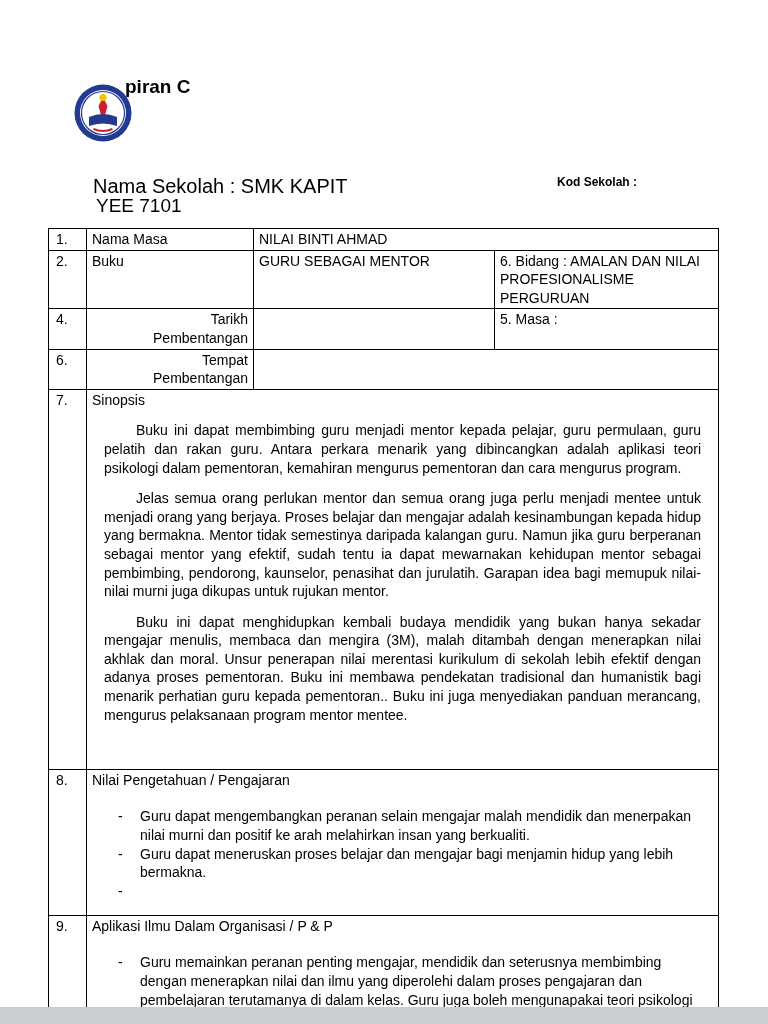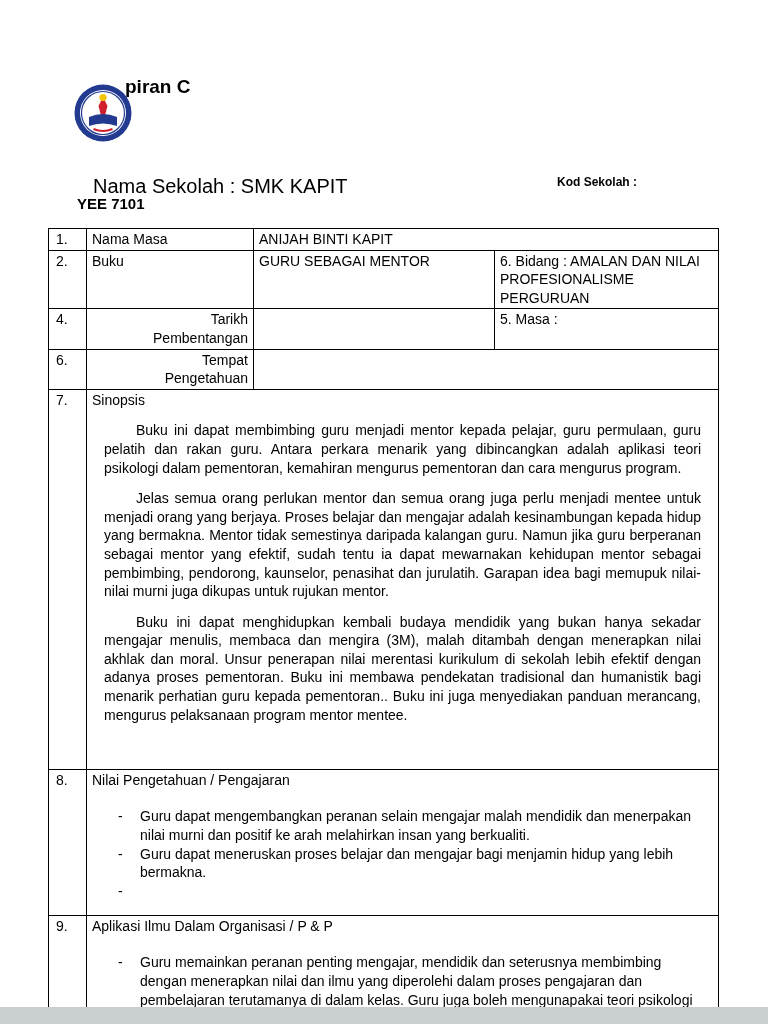--- a/index.html
+++ b/index.html
@@ -13,21 +13,21 @@
     font-size:19px; font-weight:bold;
   }
   .logo-left { position:absolute; left:74px; top:84px; width:58px; height:58px; }
   .logo-right { position:absolute; left:551px; top:80px; width:76px; height:48px; }
   .form-title {
     position:absolute; left:0; top:139px; width:768px;
     text-align:center; font-size:15px; font-weight:bold; letter-spacing:0.3px;
   }
   .school-name { position:absolute; left:93px; top:175px; font-size:20px; font-weight:normal; }
   .school-code-label { position:absolute; left:557px; top:175px; font-size:12px; font-weight:bold; }
-  .school-code-value { position:absolute; left:77px; top:195px; font-size:15px; font-weight:bold; }
+  .school-code-value { position:absolute; left:96px; top:195px; font-size:19px; font-weight:normal; }
 
   table.form {
     position:absolute; left:48px; top:228px; width:670px;
     border-collapse:collapse; table-layout:fixed;
     font-size:14px; line-height:18.6px;
   }
   .form td { border:1px solid #000; vertical-align:top; padding:1px 5px; overflow:hidden; }
   .form td.num { padding-left:7px; }
   .form td.prelabel { white-space:pre-line;text-align:right; }
 
@@ -71,42 +71,42 @@
       <col style="width:38px">
         <col style="width:167px">
         <col style="width:241px">
         <col style="width:224px">
     </colgroup>
 
     <tbody>
         <tr>
       <td class="num" style="height:18px">1.</td>
       <td>Nama Masa</td>
-      <td colspan="2">ANIJAH BINTI KAPIT</td>
+      <td colspan="2">NILAI BINTI AHMAD</td>
     </tr>
 
     <tr>
       <td class="num" style="height:58px">2.</td>
       <td>Buku</td>
       <td>GURU SEBAGAI MENTOR</td>
       <td>6. Bidang : AMALAN DAN NILAI PROFESIONALISME PERGURUAN</td>
     </tr>
 
     <tr>
       <td class="num" style="height:37px">4.</td>
       <td class="prelabel">Tarikh
 Pembentangan</td>
       <td></td>
       <td>5. Masa :</td>
     </tr>
 
     <tr>
       <td class="num" style="height:37px">6.</td>
       <td class="prelabel">Tempat
-Pengetahuan</td>
+Pembentangan</td>
       <td colspan="2"></td>
     </tr>
 
     <tr>
       <td class="num" style="height:380px">7.</td>
       <td colspan="3" class="sinopsis-cell">
         <div>Sinopsis</div>
         <p class="para">Buku ini dapat membimbing guru menjadi mentor kepada pelajar, guru permulaan, guru pelatih dan rakan guru. Antara perkara menarik yang dibincangkan adalah aplikasi teori psikologi dalam pementoran, kemahiran mengurus pementoran dan cara mengurus program.</p>
         <p class="para">Jelas semua orang perlukan mentor dan semua orang juga perlu menjadi mentee untuk menjadi orang yang berjaya. Proses belajar dan mengajar adalah kesinambungan kepada hidup yang bermakna. Mentor tidak semestinya daripada kalangan guru. Namun jika guru berperanan sebagai mentor yang efektif, sudah tentu ia dapat mewarnakan kehidupan mentor sebagai pembimbing, pendorong, kaunselor, penasihat dan jurulatih. Garapan idea bagi memupuk nilai-nilai murni juga dikupas untuk rujukan mentor.</p>
         <p class="para">Buku ini dapat menghidupkan kembali budaya mendidik yang bukan hanya sekadar mengajar menulis, membaca dan mengira (3M), malah ditambah dengan menerapkan nilai akhlak dan moral. Unsur penerapan nilai merentasi kurikulum di sekolah lebih efektif dengan adanya proses pementoran. Buku ini membawa pendekatan tradisional dan humanistik bagi menarik perhatian guru kepada pementoran.. Buku ini juga menyediakan panduan merancang, mengurus pelaksanaan program mentor mentee.</p>

